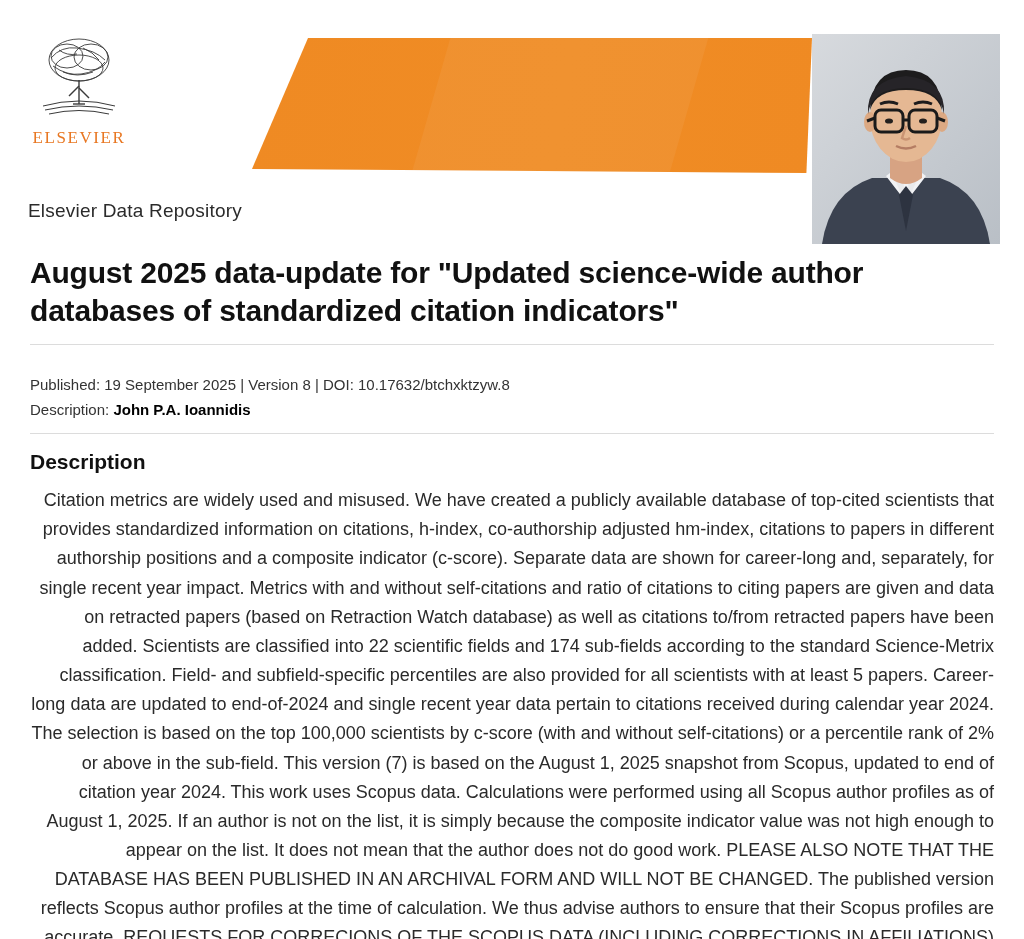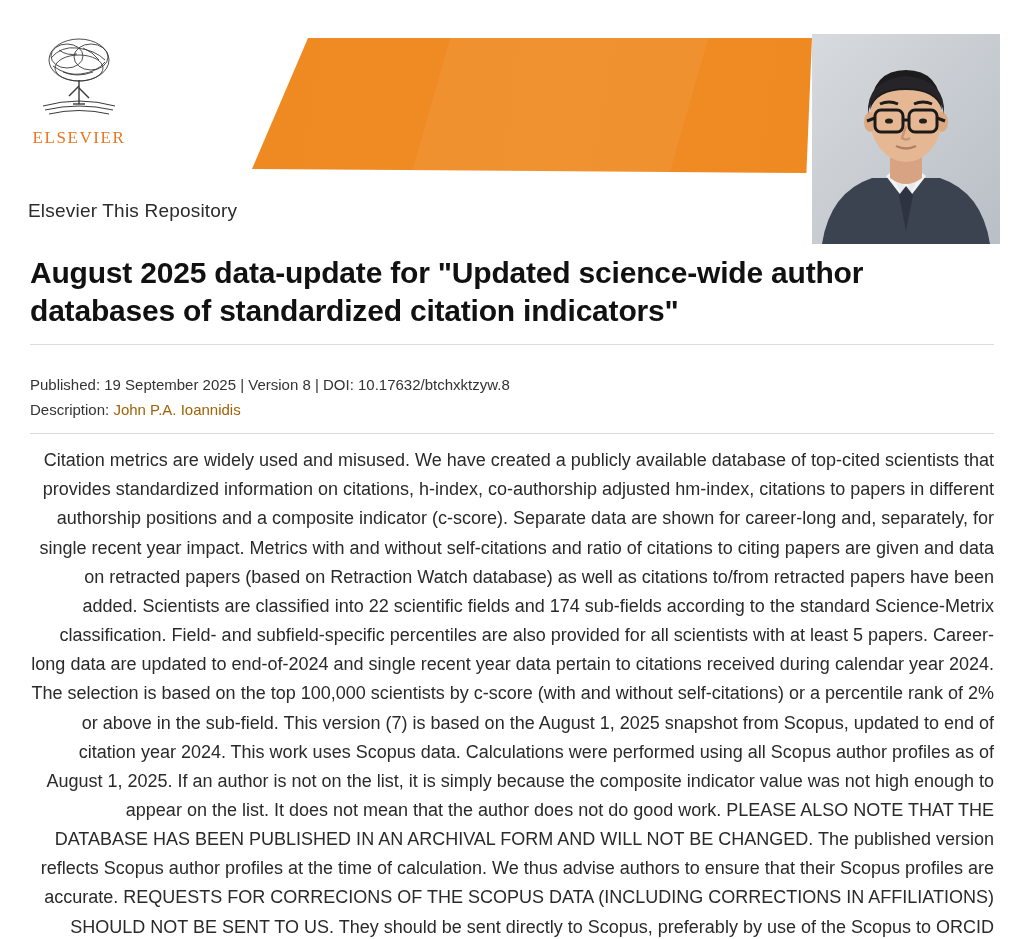--- a/index.html
+++ b/index.html
@@ -107,23 +107,23 @@
   .meta-block {
     margin: 14px 30px 0 30px;
     padding-top: 28px;
     border-top: 1px solid #dcdcdc;
     font-size: 15px;
     color: #333;
     line-height: 1.55;
   }
   .meta-line + .meta-line { margin-top: 2px; }
   .contributor-link {
-    color: #a16207;
+    color: #000000;
     text-decoration: none;
-    font-weight: 400;
+    font-weight: 700;
   }
 
   .divider {
     margin: 12px 30px 0 30px;
     border-top: 1px solid #dcdcdc;
   }
 
   .section-title {
     margin: 16px 30px 0 30px;
     font-size: 21px;
@@ -221,30 +221,31 @@
         <ellipse cx="111" cy="87" rx="4" ry="2.6" fill="#24201e"></ellipse>
 
         <path d="M68 70 q9 -4 18 0" stroke="#1d1c1d" stroke-width="3" fill="none"></path>
         <path d="M102 70 q9 -4 18 0" stroke="#1d1c1d" stroke-width="3" fill="none"></path>
 
         <path d="M94 92 l-4 12 q4 3 8 0" stroke="#c99473" stroke-width="2.4" fill="none"></path>
         <path d="M84 112 q10 5 20 0" stroke="#b57d63" stroke-width="2.4" fill="none"></path>
       </svg>
     </div>
 
-    <div class="repo-label">Elsevier This Repository</div>
+    <div class="repo-label">Elsevier Data Repository</div>
   </div>
 
   <h1 class="title">August 2025 data-update for "Updated science-wide author databases of standardized citation indicators"</h1>
 
   <div class="meta-block">
     <div class="meta-line">Published: 19 September 2025 | Version 8 | DOI: 10.17632/btchxktzyw.8</div>
     <div class="meta-line">
       <span>Description:</span>
       <a class="contributor-link" href="#">John P.A. Ioannidis</a>
     </div>
   </div>
 
   <div class="divider"></div>
 
+  <div class="section-title">Description</div>
   <div class="description">Citation metrics are widely used and misused. We have created a publicly available database of top-cited scientists that provides standardized information on citations, h-index, co-authorship adjusted hm-index, citations to papers in different authorship positions and a composite indicator (c-score). Separate data are shown for career-long and, separately, for single recent year impact. Metrics with and without self-citations and ratio of citations to citing papers are given and data on retracted papers (based on Retraction Watch database) as well as citations to/from retracted papers have been added. Scientists are classified into 22 scientific fields and 174 sub-fields according to the standard Science-Metrix classification. Field- and subfield-specific percentiles are also provided for all scientists with at least 5 papers. Career-long data are updated to end-of-2024 and single recent year data pertain to citations received during calendar year 2024. The selection is based on the top 100,000 scientists by c-score (with and without self-citations) or a percentile rank of 2% or above in the sub-field. This version (7) is based on the August 1, 2025 snapshot from Scopus, updated to end of citation year 2024. This work uses Scopus data. Calculations were performed using all Scopus author profiles as of August 1, 2025. If an author is not on the list, it is simply because the composite indicator value was not high enough to appear on the list. It does not mean that the author does not do good work. PLEASE ALSO NOTE THAT THE DATABASE HAS BEEN PUBLISHED IN AN ARCHIVAL FORM AND WILL NOT BE CHANGED. The published version reflects Scopus author profiles at the time of calculation. We thus advise authors to ensure that their Scopus profiles are accurate. REQUESTS FOR CORRECIONS OF THE SCOPUS DATA (INCLUDING CORRECTIONS IN AFFILIATIONS) SHOULD NOT BE SENT TO US. They should be sent directly to Scopus, preferably by use of the Scopus to ORCID feedback wizard (https://orcid.scopusfeedback.com/) so that the correct data can be used in any future annual updates of the citation indicator databases. The c-score focuses on impact (citations) rather than productivity (number of publications) and it also incorporates information on co-authorship and author positions (single, first, last author). If you have additional questions, see attached file on FREQUENTLY ASKED QUESTIONS. Finally, we alert users that all citation metrics have limitations and their use should be tempered and judicious. For more reading, we refer to the Leiden manifesto: https://www.nature.com/articles/520429a</div>
 
 </div>
 
 </body></html>

